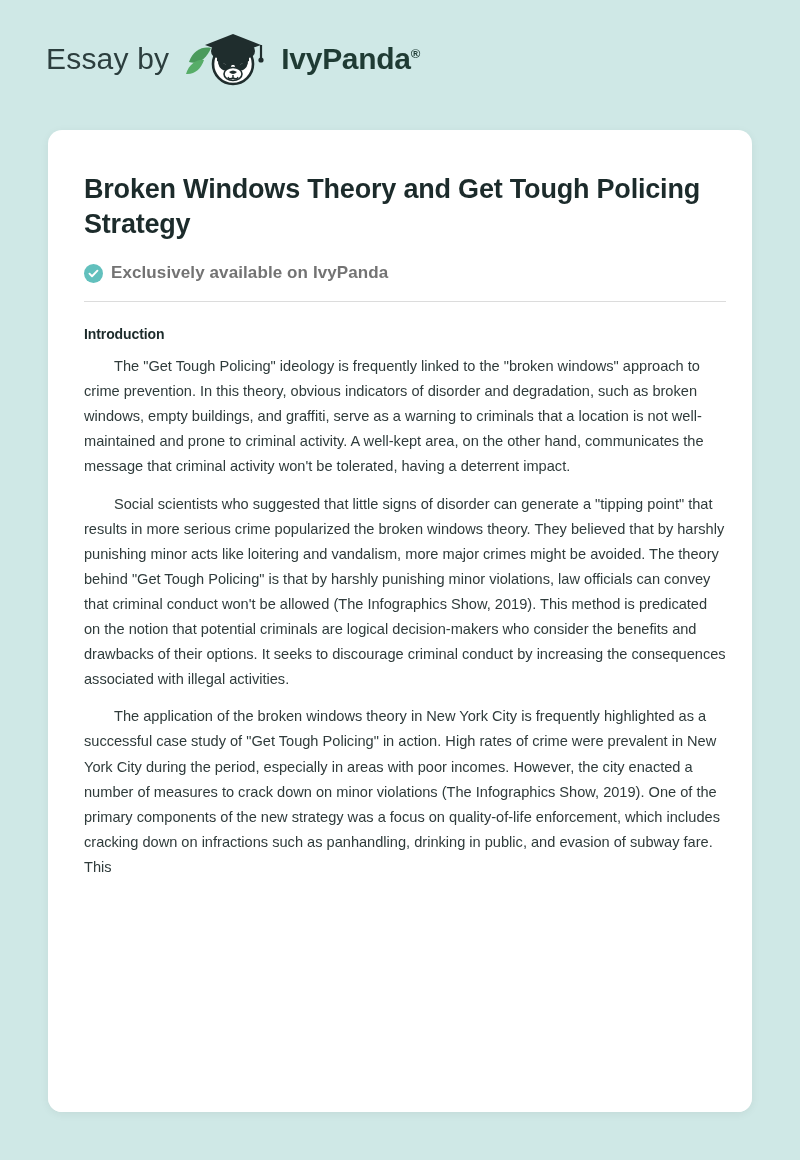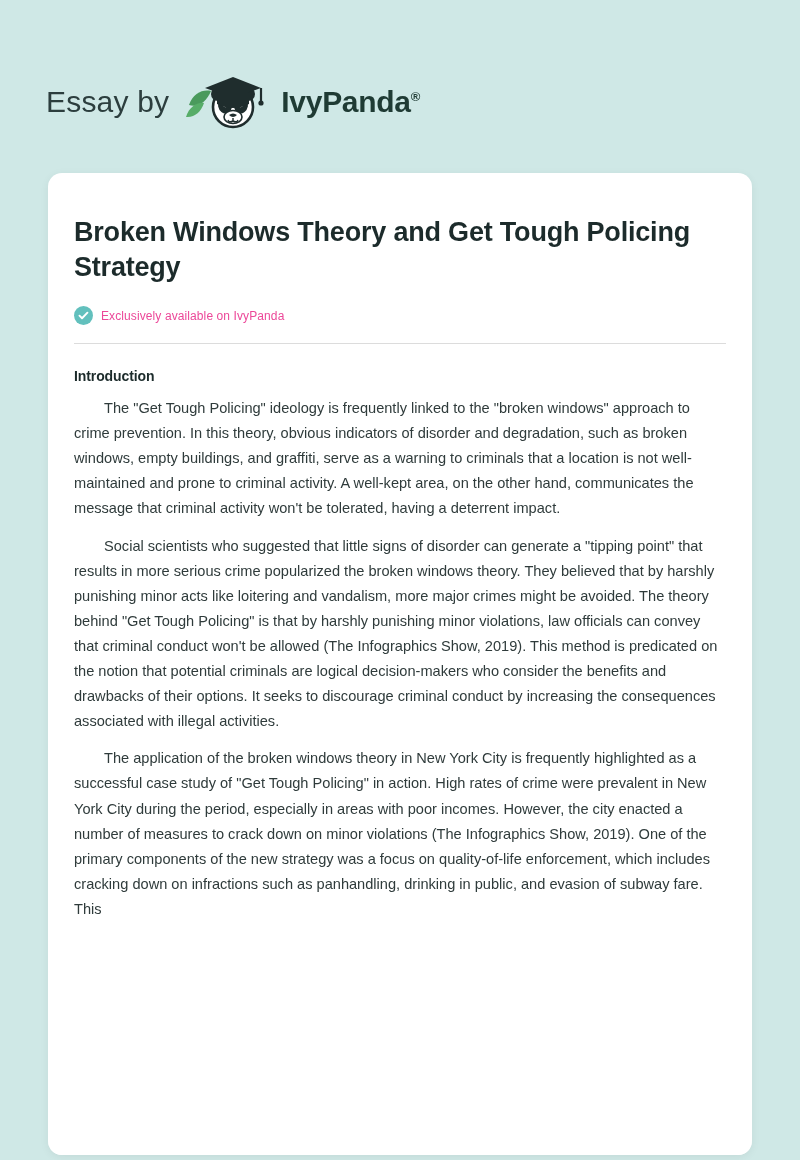--- a/index.html
+++ b/index.html
@@ -19,21 +19,20 @@
     height: 1160px;
     box-sizing: border-box;
   }
   
   .brand-bar {
     display: flex;
     align-items: center;
     padding: 30px 0 0 46px;
     height: 88px;
     box-sizing: border-box;
-    margin-top: 43px;
   }
   .brand-essay {
     font-size: 30px;
     color: #2c3e3e;
     font-family: "Liberation Sans", sans-serif;
     letter-spacing: 0.2px;
   }
   .brand-logo {
     display: flex;
     align-items: center;
@@ -66,21 +65,21 @@
     top: 130px;
     width: 704px;
     height: 982px;
     background: #ffffff;
     border-radius: 14px;
     box-shadow: 0 2px 10px rgba(0,0,0,0.06);
     overflow: hidden;
     box-sizing: border-box;
   }
   .card-inner {
-    padding: 36px 26px 0 26px;
+    padding: 36px 26px 0 36px;
   }
   h1.doc-title {
     font-size: 27px;
     line-height: 1.28;
     color: #1c2b2b;
     margin: 6px 0 0 0;
     font-weight: bold;
     letter-spacing: -0.2px;
   }
   .exclusive {
@@ -94,23 +93,23 @@
     border-radius: 50%;
     background: #62c0bd;
     display: flex;
     align-items: center;
     justify-content: center;
     margin-right: 8px;
     flex: none;
   }
   .check-badge svg { display:block; }
   .exclusive-text {
-    font-size: 12px;
-    font-weight: normal;
-    color: #ec4899;
+    font-size: 17px;
+    font-weight: bold;
+    color: #737373;
     letter-spacing: 0.1px;
   }
   .divider {
     margin: 18px 0 0 0;
     border: 0;
     border-top: 1px solid #dcdcdc;
   }
   h2.section-title {
     font-size: 14px;
     color: #1c2b2b;

